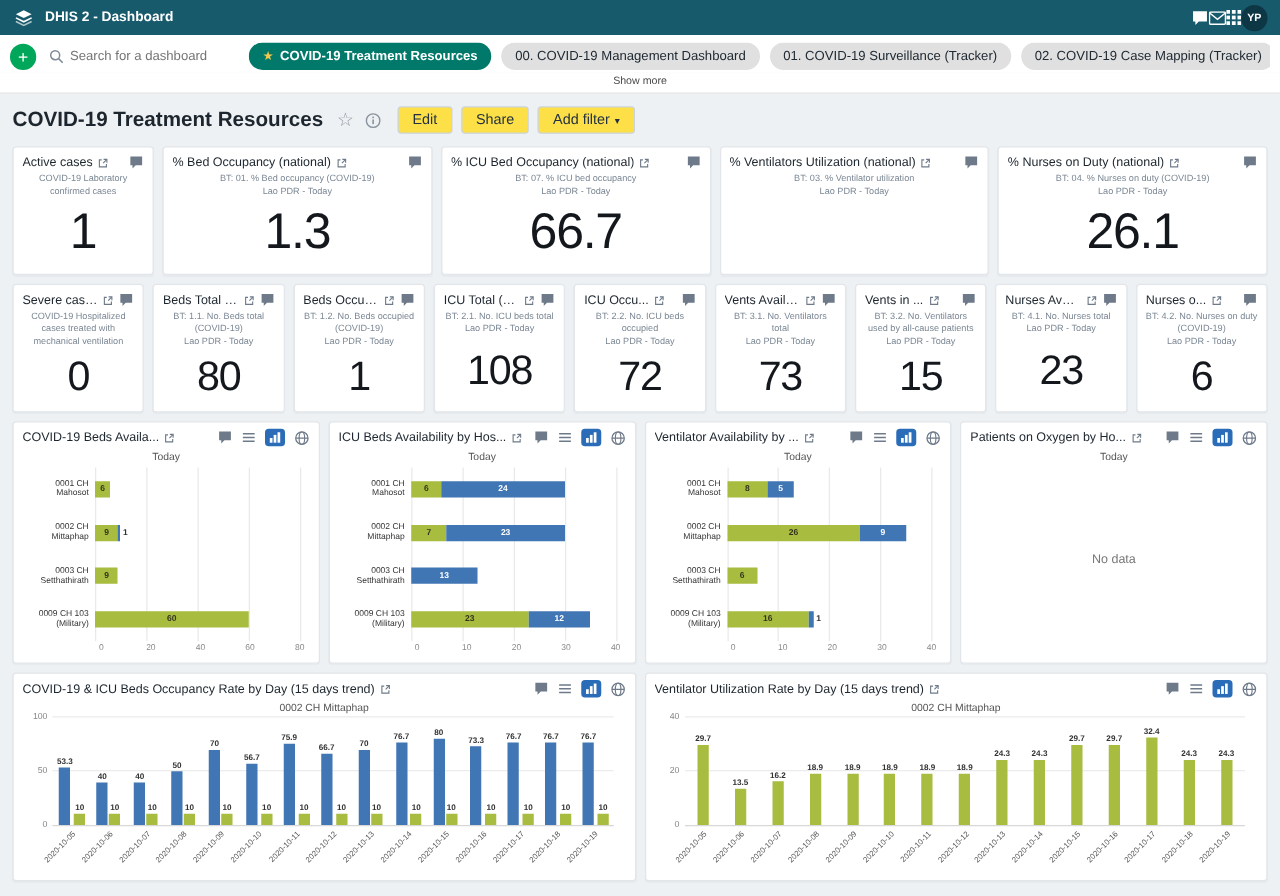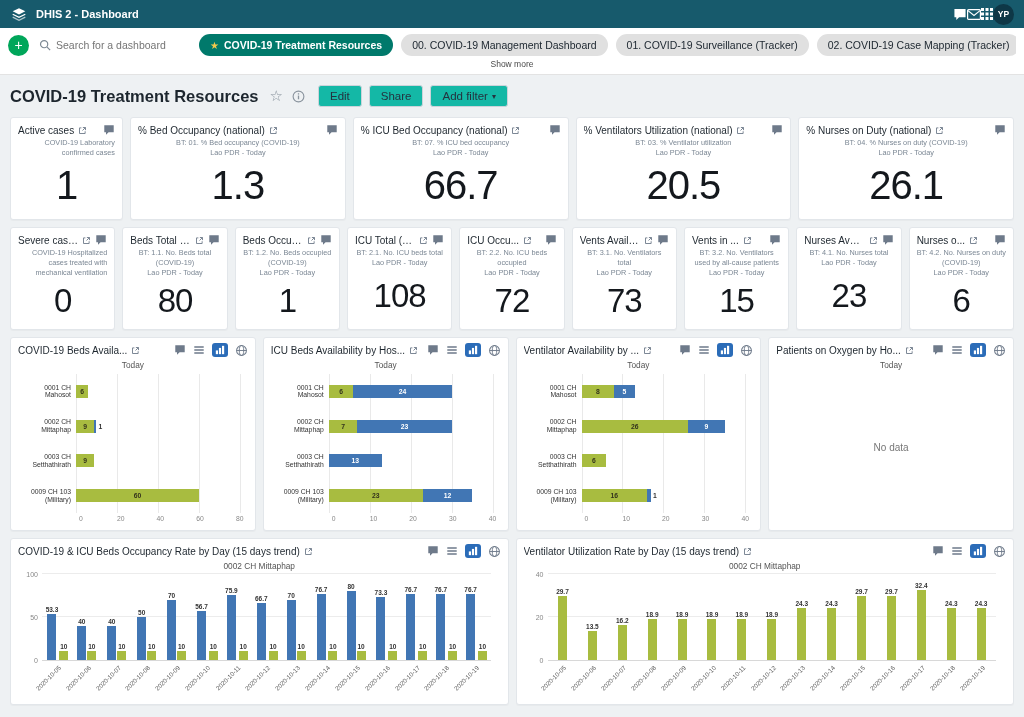--- a/index.html
+++ b/index.html
@@ -23,21 +23,21 @@
   .chip.selected{background:var(--chip-selected,#00796b);color:#fff;font-weight:bold}
   .chip-star{color:var(--star-yellow,#f2c94c);font-size:10px}
   .showmore{background:#fff;text-align:center;font-size:8.5px;color:#494949;padding:1px 0 5px;border-bottom:1px solid #e3e3e3;cursor:pointer}
 
   
   .main{padding:8px 10px 0}
   .dash-header{display:flex;align-items:center;gap:9px;margin:2px 0 10px}
   .dash-title{font-size:16.5px;font-weight:bold;color:#1d262e;margin-right:2px}
   .hicon{color:#8a949e;font-size:15px;display:inline-flex;align-items:center;cursor:pointer}
   .hbtns{display:flex;gap:7px;margin-left:4px}
-  .hbtn{background:#14b8a6;border:1px solid #ccd3da;border-radius:3px;padding:4px 11px;font-size:11.5px;color:#24323f;font-family:inherit;cursor:pointer;display:flex;align-items:center}
+  .hbtn{background:#fde047;border:1px solid #ccd3da;border-radius:3px;padding:4px 11px;font-size:11.5px;color:#24323f;font-family:inherit;cursor:pointer;display:flex;align-items:center}
   .caret{font-size:8px;margin-left:4px}
 
   
   .row{display:flex;gap:7px;margin-bottom:7px}
   .card{background:#fff;border:1px solid #e2e6ea;border-radius:3px;padding:5px 7px;display:flex;flex-direction:column;min-width:0;box-shadow:0 1px 1px rgba(0,0,0,.03)}
   .row1 .card{height:103px}
   .row1 .card:first-child{flex:0 0 113px}
   .row1 .card:not(:first-child){flex:1}
   .row2 .card{height:103px;flex:1}
   .row3 .card{height:194px;flex:1}
@@ -45,21 +45,21 @@
   .row4{margin-bottom:0}
 
   .card-head{display:flex;align-items:center;gap:4px;min-height:14px}
   .card-title{font-size:10px;font-weight:normal;color:#1d262e;white-space:nowrap;overflow:hidden;text-overflow:ellipsis}
   .head-icons{margin-left:auto;display:flex;align-items:center;gap:7px}
   .head-icons .icon{cursor:pointer}
 
   
   .kpi-desc{font-size:7.3px;color:#7b8794;line-height:1.35;margin-top:1px}
   .kpi-desc.center{text-align:center}
-  .kpi-desc.left{text-align:right}
+  .kpi-desc.left{text-align:center}
   .kpi-value{flex:1;display:flex;align-items:center;justify-content:center;color:#14181d;letter-spacing:-1px}
   .kpi.big .kpi-value{font-size:40px}
   .kpi.small .kpi-value{font-size:33px}
 
   
   .chart-subtitle{text-align:center;font-size:8.3px;color:#555;margin-top:3px}
   .chart-body{flex:1;display:flex;flex-direction:column;min-height:0}
   .no-data{flex:1;display:flex;align-items:center;justify-content:center;font-size:10px;color:#777}
 
   
@@ -275,21 +275,20 @@
               <svg width="12" height="12" viewBox="0 0 14 14">
                 <path d="M1.5 1.5h11v8h-6l-3 3v-3h-2z" fill="#6e7a8a"></path>
               </svg>
             </span>
           </span>
         </div>
         <div class="kpi-desc center">
           <div>BT: 03. % Ventilator utilization</div>
           <div>Lao PDR - Today</div>
         </div>
-        <div class="kpi-value">20.5</div>
       </div>
       <div class="card kpi big">
         <div class="card-head">
           <span class="card-title">% Nurses on Duty (national)</span>
           <span class="icon">
             <svg width="9" height="9" viewBox="0 0 12 12">
               <path d="M4.5 2.5H2v7.5h7.5V7" fill="none" stroke="#6e7a8a" stroke-width="1.2"></path>
               <path d="M6.5 2h3.5v3.5" fill="none" stroke="#6e7a8a" stroke-width="1.2"></path>
               <path d="M9.8 2.2 6 6" stroke="#6e7a8a" stroke-width="1.2"></path>
             </svg>

